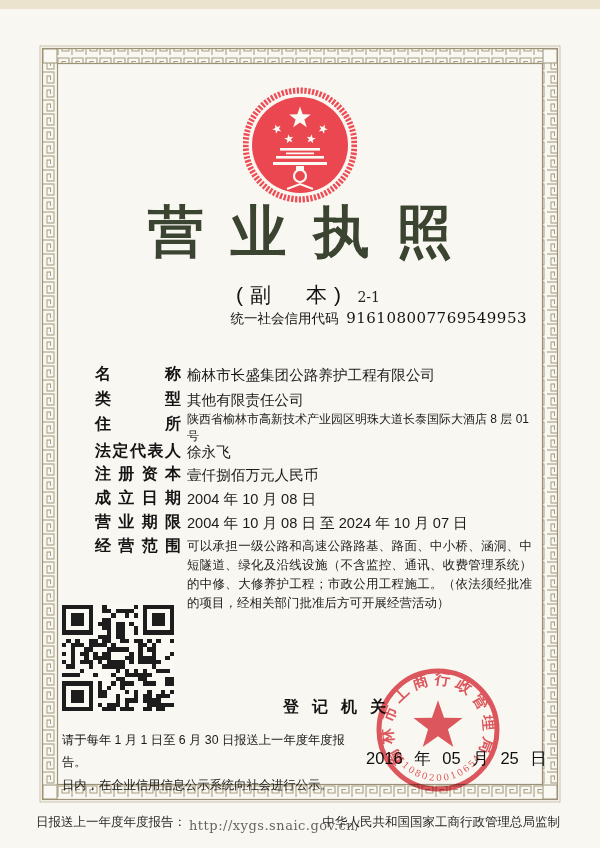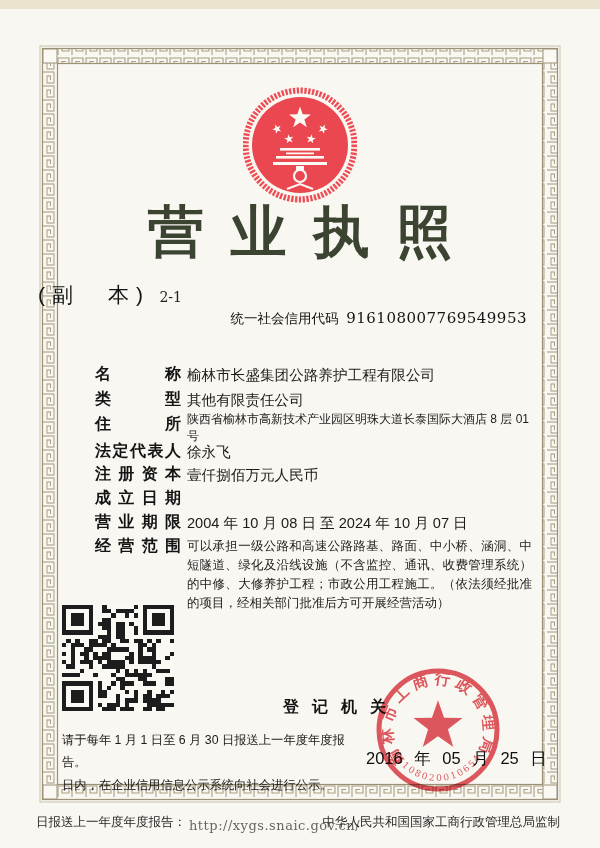--- a/index.html
+++ b/index.html
@@ -15,21 +15,21 @@
   
   #frame{left:0;top:0;}
   
   #emblem{left:243px;top:85px;}
   
   .title{
     left:0;top:201px;width:600px;text-align:center;
     font-size:56px;font-weight:700;color:#3a4431;
     letter-spacing:0.48em;padding-left:0.48em;box-sizing:border-box;line-height:1.1;
   }
-  .subtitle-row{left:0;top:281px;width:600px;text-align:left;padding-left:38px;box-sizing:border-box;}
+  .subtitle-row{left:0;top:281px;width:600px;text-align:center;padding-left:16px;box-sizing:border-box;}
   .subtitle{font-size:21px;letter-spacing:7px;color:#141414;font-weight:500;}
   .copy-no{font-size:14px;font-family:"DejaVu Serif", serif;color:#222;margin-left:5px;}
   .credit-row{top:309px;right:73px;font-size:13.5px;color:#141414;}
   .credit-code{font-family:"DejaVu Serif", serif;font-size:15px;letter-spacing:0.5px;margin-left:4px;}
   
   .frow{position:absolute;left:95px;display:flex;gap:6px;align-items:flex-start;}
   .flabel{
     width:86px;min-width:86px;font-size:16px;font-weight:700;color:#141414;
     text-align:justify;text-align-last:justify;line-height:1.25;
   }
@@ -125,20 +125,21 @@
 <div class="frow r4">
   <div class="flabel">法定代表人</div>
   <div class="fval">徐永飞</div>
 </div>
 <div class="frow r5">
   <div class="flabel">注册资本</div>
   <div class="fval">壹仟捌佰万元人民币</div>
 </div>
 <div class="frow r6">
   <div class="flabel">成立日期</div>
+  <div class="fval num">2004 年 10 月 08 日</div>
 </div>
 <div class="frow r7">
   <div class="flabel">营业期限</div>
   <div class="fval num">2004 年 10 月 08 日 至 2024 年 10 月 07 日</div>
 </div>
 <div class="frow r8">
   <div class="flabel">经营范围</div>
   <div class="fval scope">可以承担一级公路和高速公路路基、路面、中小桥、涵洞、中短隧道、绿化及沿线设施（不含监控、通讯、收费管理系统）的中修、大修养护工程；市政公用工程施工。（依法须经批准的项目，经相关部门批准后方可开展经营活动）</div>
 </div>
 

